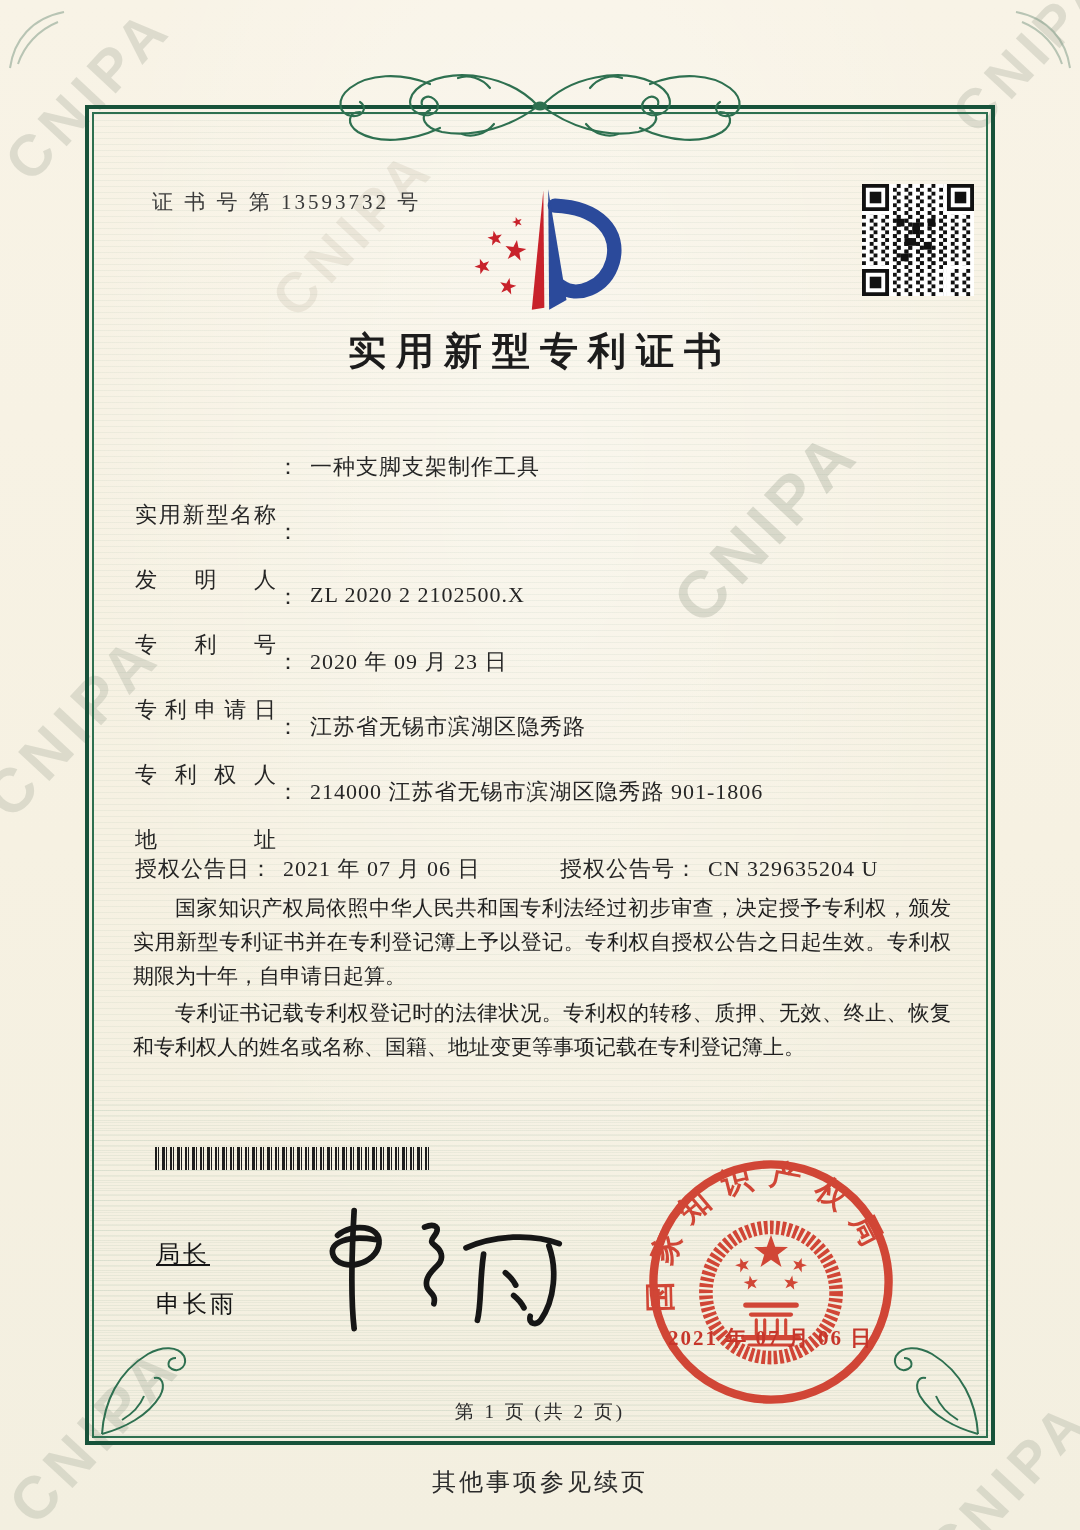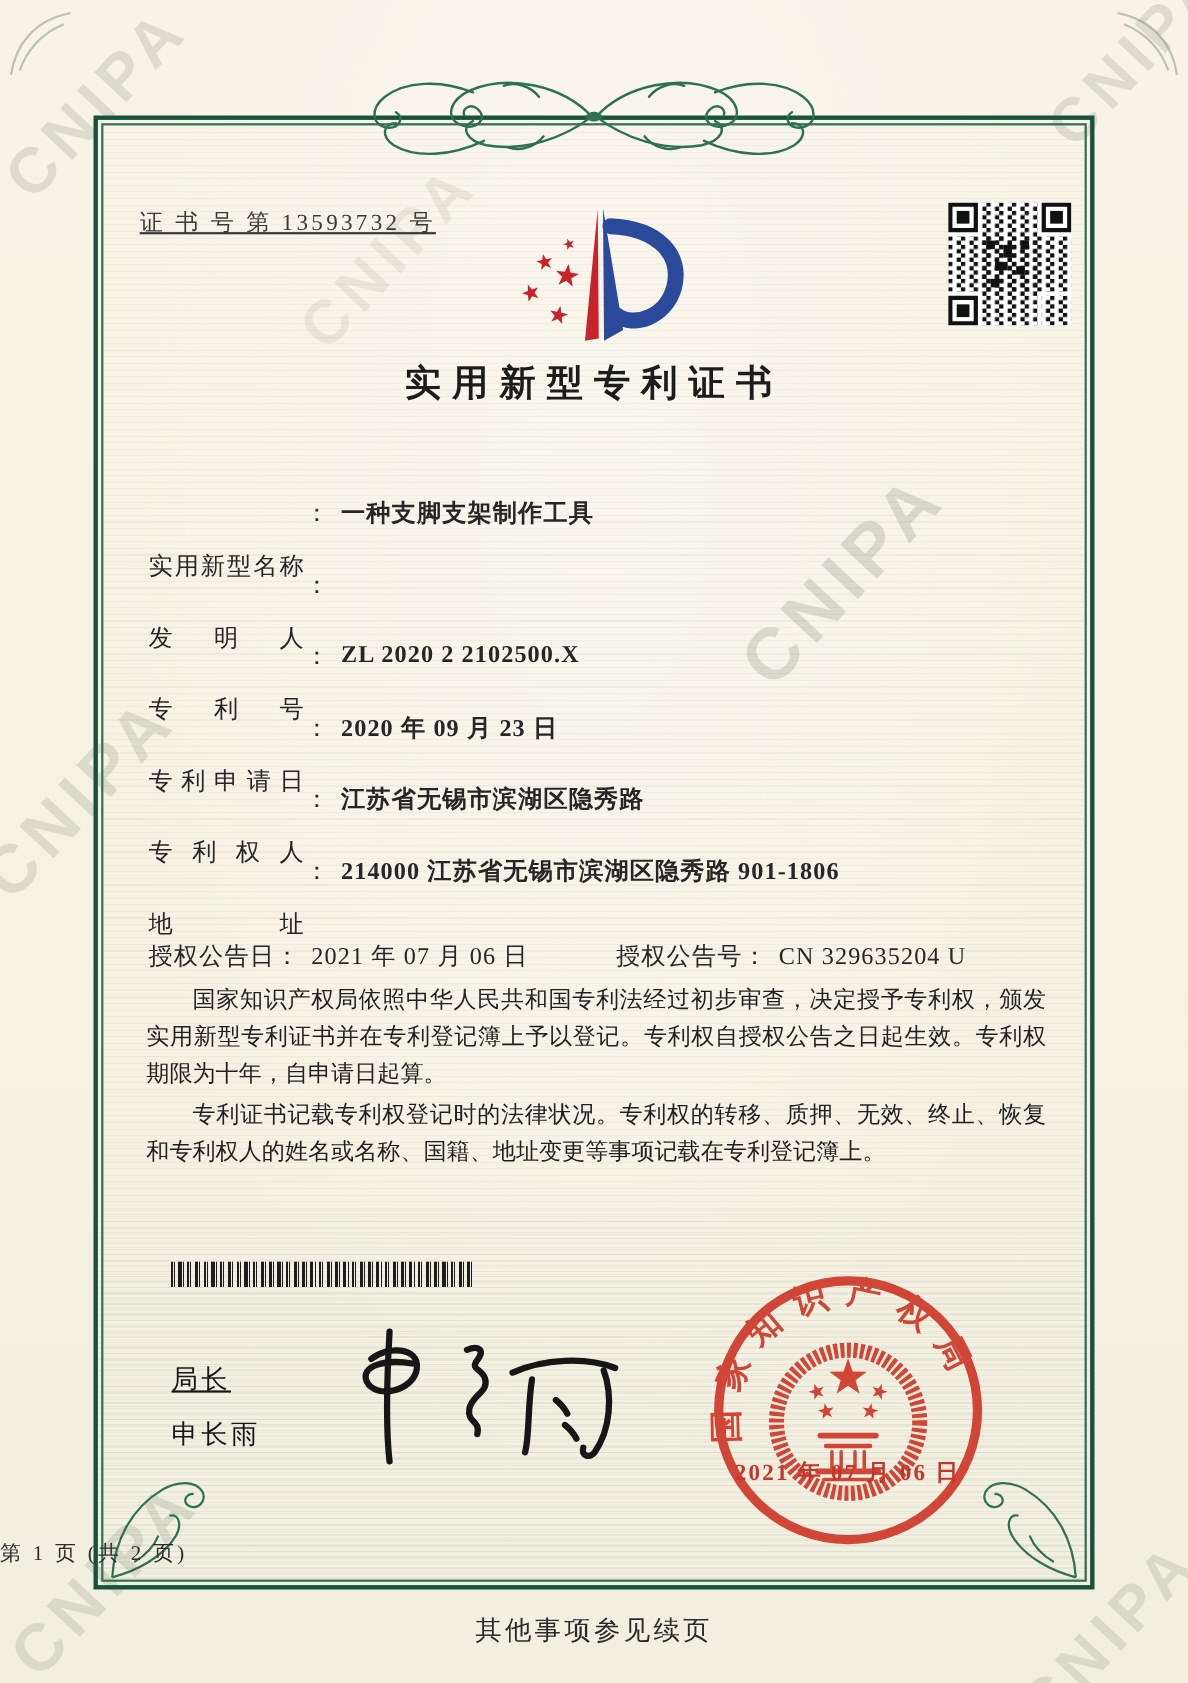--- a/index.html
+++ b/index.html
@@ -29,37 +29,37 @@
   }
   .wave-lower{
     position:absolute;left:90px;top:1100px;width:900px;height:340px;
     background:repeating-linear-gradient(180deg,rgba(46,110,80,.07) 0 1px,rgba(0,0,0,0) 1px 5px);
     pointer-events:none;
   }
   
   .orn{position:absolute;pointer-events:none;}
   
   .cert-no{
-    position:absolute;left:127px;top:188px;font-size:21px;letter-spacing:3px;color:#3a3a3a;text-decoration:underline;
+    position:absolute;left:152px;top:188px;font-size:21px;letter-spacing:3px;color:#3a3a3a;
   }
   .logo{position:absolute;left:447px;top:176px;width:212px;height:146px;}
   .qr{position:absolute;left:862px;top:184px;width:112px;height:112px;background:#fff;}
   .title{
     position:absolute;left:0;top:326px;width:100%;text-align:center;
-    font-size:33px;font-weight:bold;letter-spacing:10px;color:#1c1c1c;
+    font-size:38px;font-weight:bold;letter-spacing:10px;color:#1c1c1c;
   }
   
   .fields{position:absolute;left:135px;top:452px;width:820px;font-size:22px;color:#262626;}
   .field-row{height:65px;display:flex;align-items:flex-start;letter-spacing:1px;}
   .f-label{
     display:inline-block;width:142px;text-align:justify;text-align-last:justify;
     white-space:nowrap;overflow:visible;margin-top:48px;
   }
   .f-colon{display:inline-block;margin-right:10px;}
-  .f-value{white-space:nowrap;font-weight:bold;}
+  .f-value{white-space:nowrap;}
   .grant-row{position:relative;height:40px;letter-spacing:1px;margin-top:12px;}
   .grant-pair2{position:absolute;left:425px;top:0;white-space:nowrap;}
   
   .body-text{
     position:absolute;left:133px;top:891px;width:818px;
     font-size:21px;line-height:34px;color:#1f1f1f;text-align:justify;
   }
   .body-text p{margin:0 0 3px 0;text-indent:2em;}
   
   .barcode{
@@ -74,21 +74,21 @@
   .officer-title{position:absolute;left:156px;top:1238px;font-size:24px;letter-spacing:3px;color:#151515;text-decoration:underline;}
   .officer-name{position:absolute;left:156px;top:1288px;font-size:24px;letter-spacing:3px;color:#151515;}
   .signature{position:absolute;left:292px;top:1200px;width:290px;height:135px;}
   
   .seal{position:absolute;left:645px;top:1156px;width:252px;height:252px;opacity:.93;}
   .seal-date{
     position:absolute;left:668px;top:1324px;width:230px;
     font-size:21px;letter-spacing:2px;color:#c6352a;font-weight:bold;white-space:nowrap;
   }
   
-  .page-info{position:absolute;left:0;top:1399px;width:100%;font-size:19px;letter-spacing:3px;color:#2c2c2c;}
+  .page-info{position:absolute;left:0;top:1399px;width:100%;text-align:center;font-size:19px;letter-spacing:3px;color:#2c2c2c;}
   .footer-note{position:absolute;left:0;top:1466px;width:100%;text-align:center;font-size:24px;letter-spacing:3px;color:#2a2a2a;}
 </style>
 </head>
 <body>
 
 <div class="page">
 
   <div class="wm" style="left:-18px;top:60px;font-size:58px;">CNIPA</div>
   <div class="wm" style="left:250px;top:200px;font-size:56px;color:rgba(170,160,140,.18);">CNIPA</div>
   <div class="wm" style="left:930px;top:16px;font-size:56px;">CNIPA</div>

